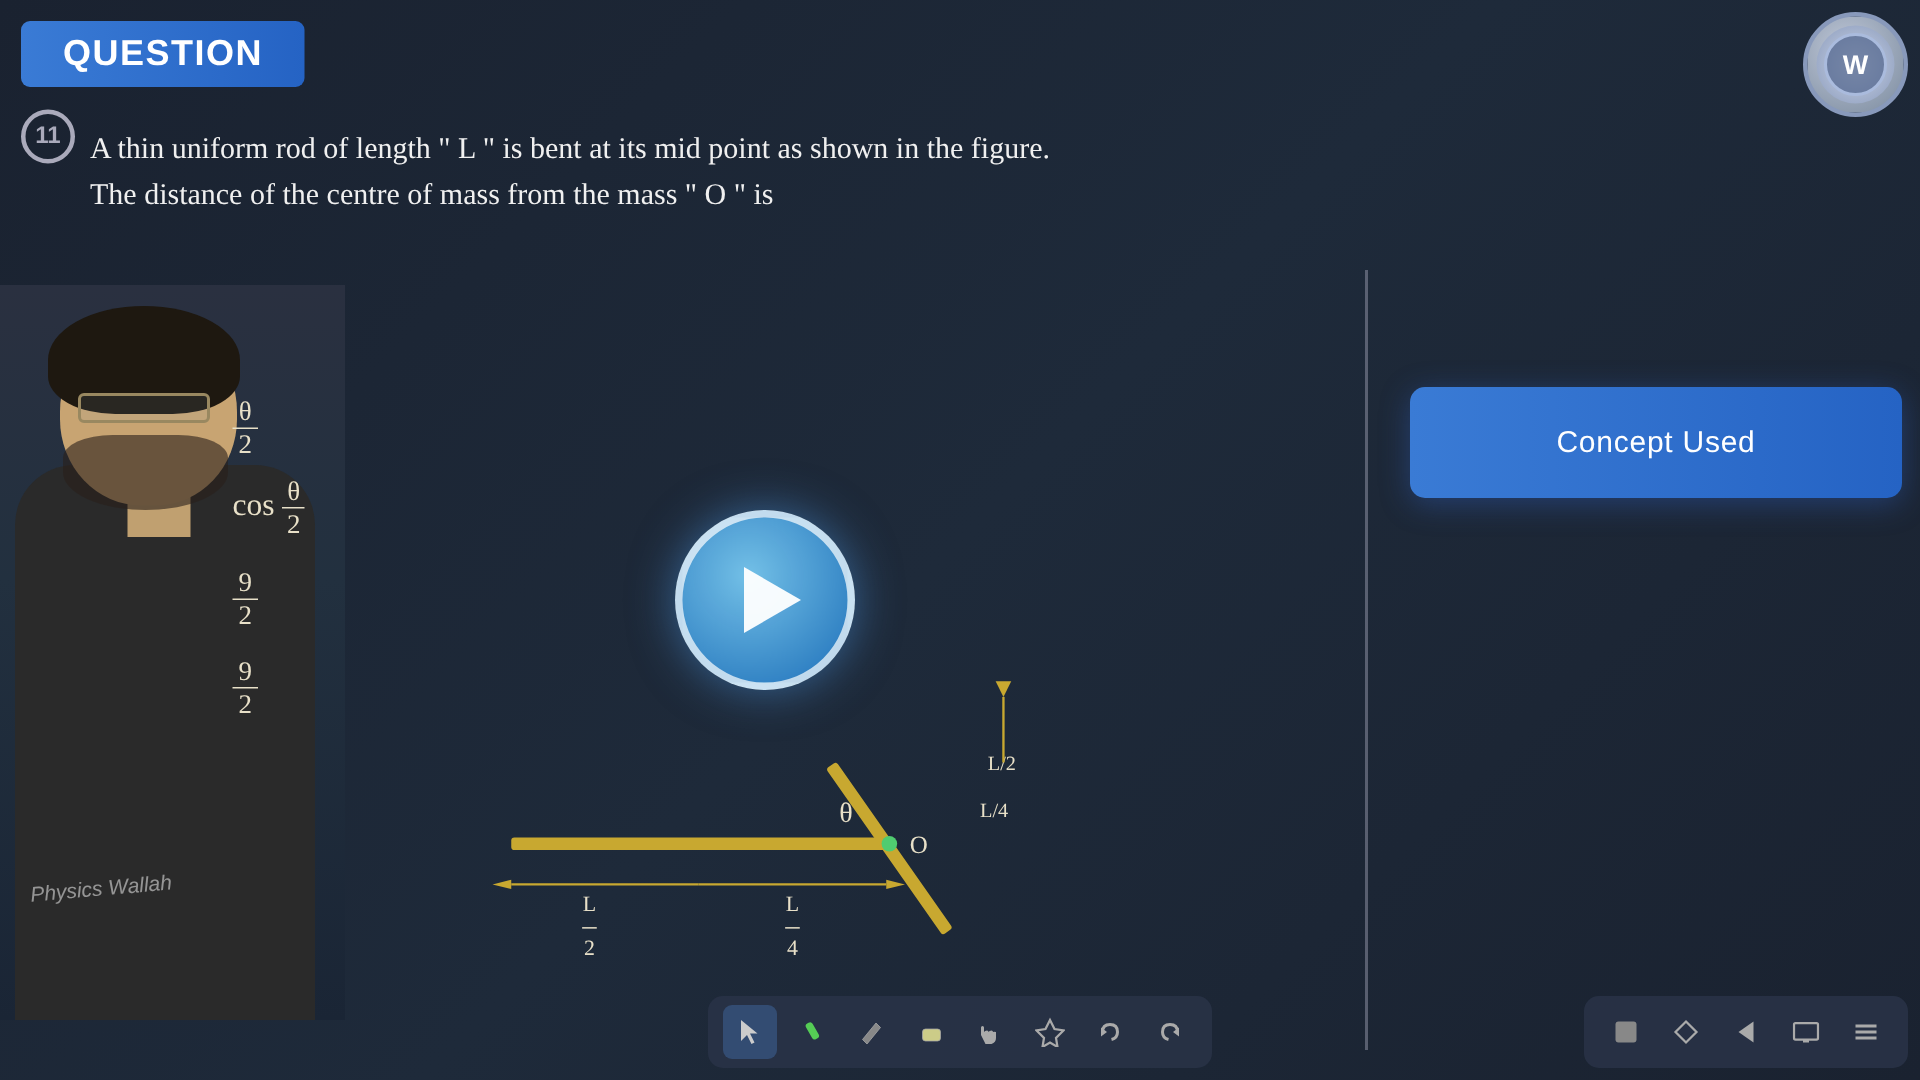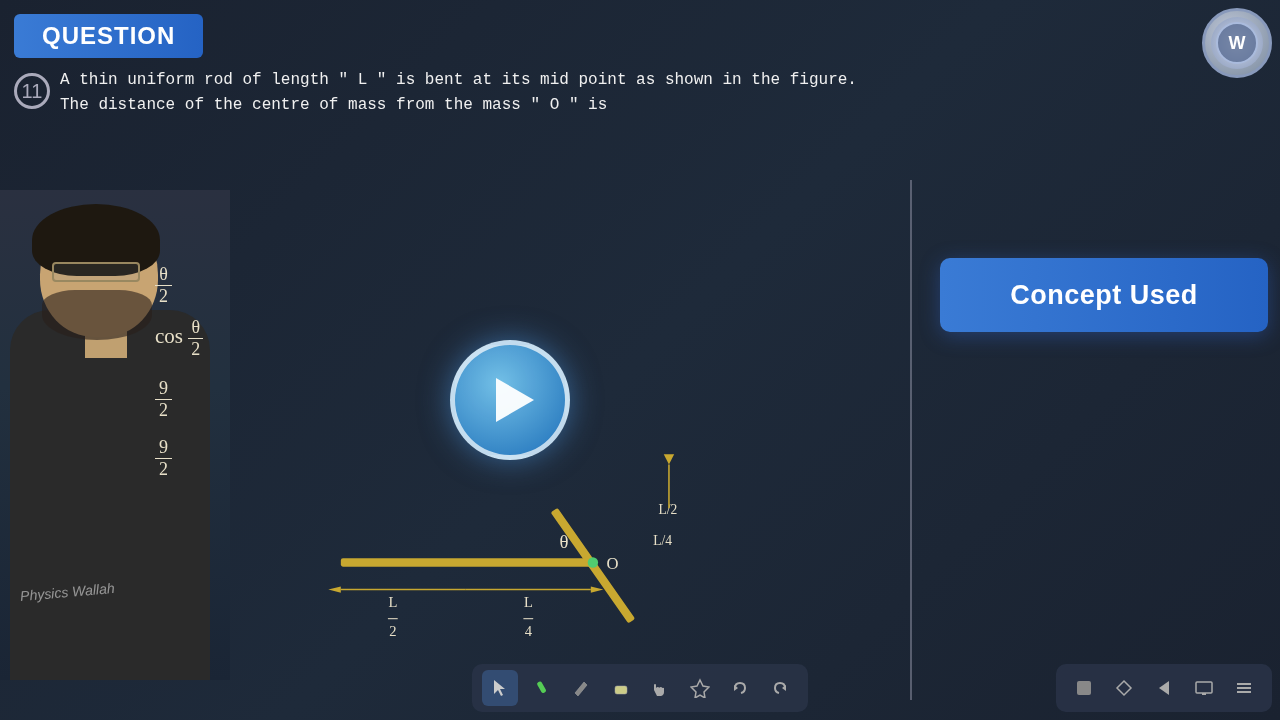--- a/index.html
+++ b/index.html
@@ -71,22 +71,22 @@
       top: 73px;
       left: 14px;
       width: 36px;
       height: 36px;
       border-radius: 50%;
       border: 3px solid #aab;
       display: flex;
       align-items: center;
       justify-content: center;
       color: #aab;
-      font-size: 20px;
-      font-weight: normal;
+      font-size: 16px;
+      font-weight: bold;
       z-index: 6;
       font-family: Arial, sans-serif;
     }
 
     
     .instructor-area {
       position: absolute;
       top: 190px;
       left: 0;
       width: 230px;
@@ -171,22 +171,22 @@
       border-radius: 10px;
       display: flex;
       align-items: center;
       justify-content: center;
       cursor: pointer;
       z-index: 10;
       box-shadow: 0 4px 20px rgba(50,100,200,0.4);
     }
     .concept-used-text {
       color: #fff;
-      font-size: 27px;
-      font-weight: bold;
+      font-size: 20px;
+      font-weight: normal;
       font-family: Arial, sans-serif;
       letter-spacing: 0.5px;
     }
 
     
     .bottom-toolbar {
       position: absolute;
       bottom: 8px;
       left: 50%;
       transform: translateX(-50%);
@@ -242,21 +242,21 @@
       <text x="22" y="28" text-anchor="middle" font-size="18" font-weight="bold" fill="#fff" font-family="Arial">W</text>
     </svg>
   </div>
 </div>
 
 <div class="q-num">
   <span>11</span>
 </div>
 
 <div style="position:absolute;top:68px;left:60px;right:100px;z-index:5;">
-  <div style="color:#f0f0f0;font-size:16px;line-height:1.55;font-family:Liberation Mono, monospace;">
+  <div style="color:#f0f0f0;font-size:20px;line-height:1.55;font-family:Liberation Serif, serif;margin-top:16px;">
     <span>A thin uniform rod of length " L " is bent at its mid point as shown in the figure.</span><br>
     <span>The distance of the centre of mass from the mass " O " is</span>
   </div>
 </div>
 
 <div style="position:absolute;top:260px;left:155px;z-index:6;color:#e8e0c8;font-family:Georgia,serif;">
   <div style="font-size:22px;margin-bottom:10px;">
     <span style="display:inline-flex;flex-direction:column;align-items:center;">
       <span style="border-bottom:1px solid #e8e0c8;padding:0 4px;font-size:18px;">θ</span>
       <span style="padding:0 4px;font-size:18px;">2</span>

